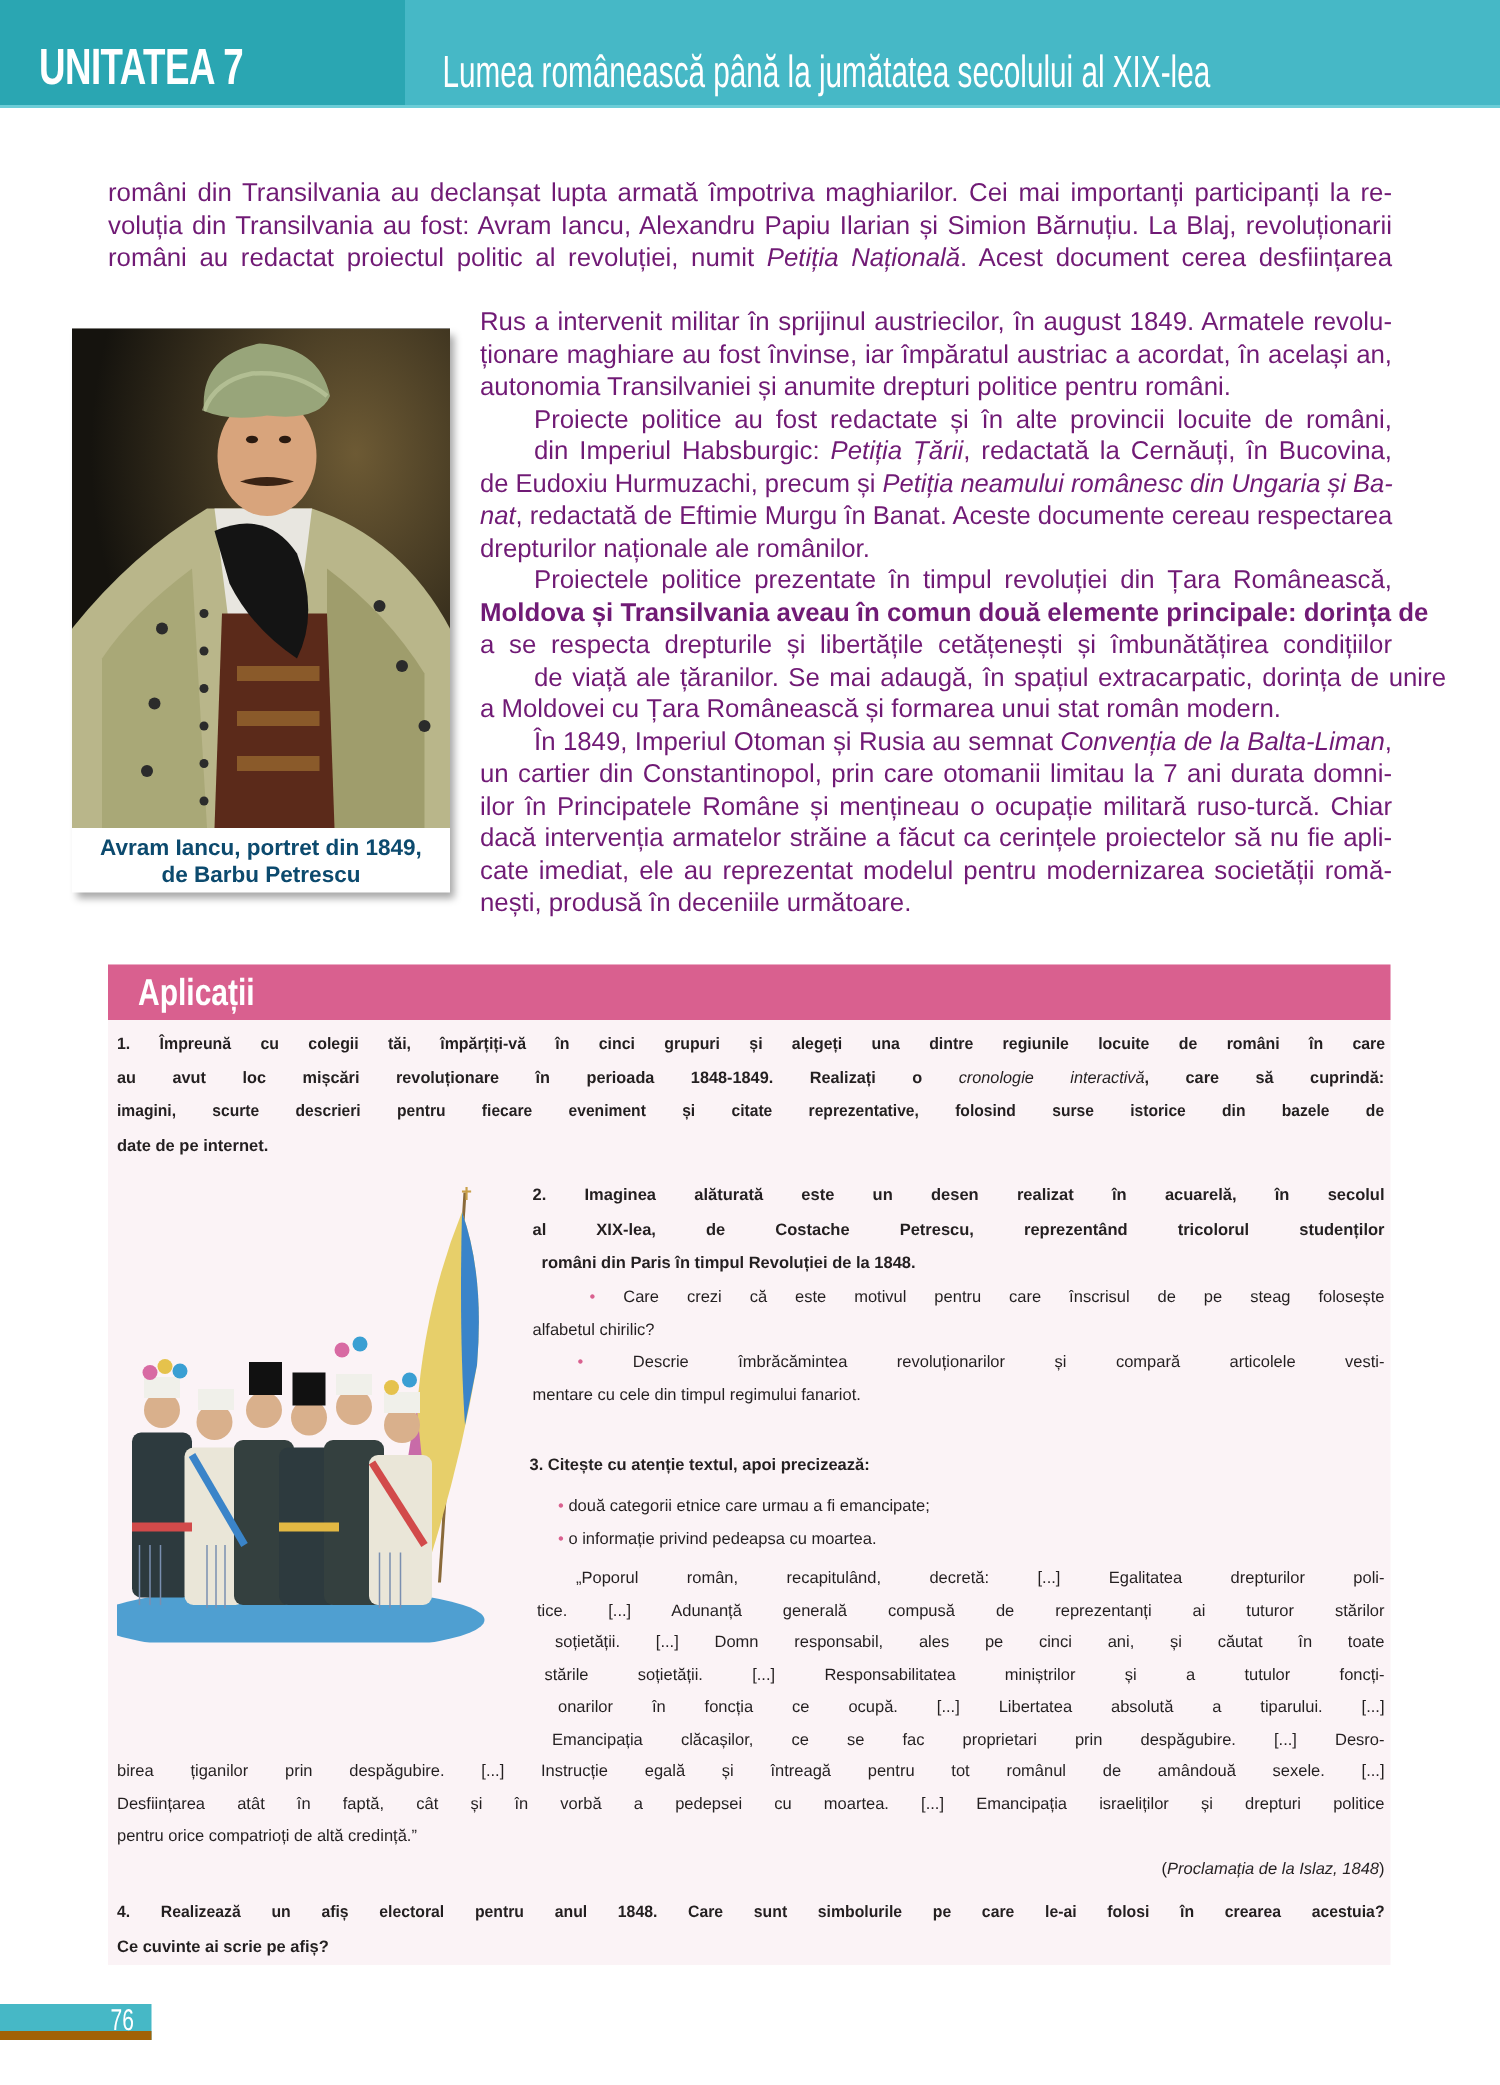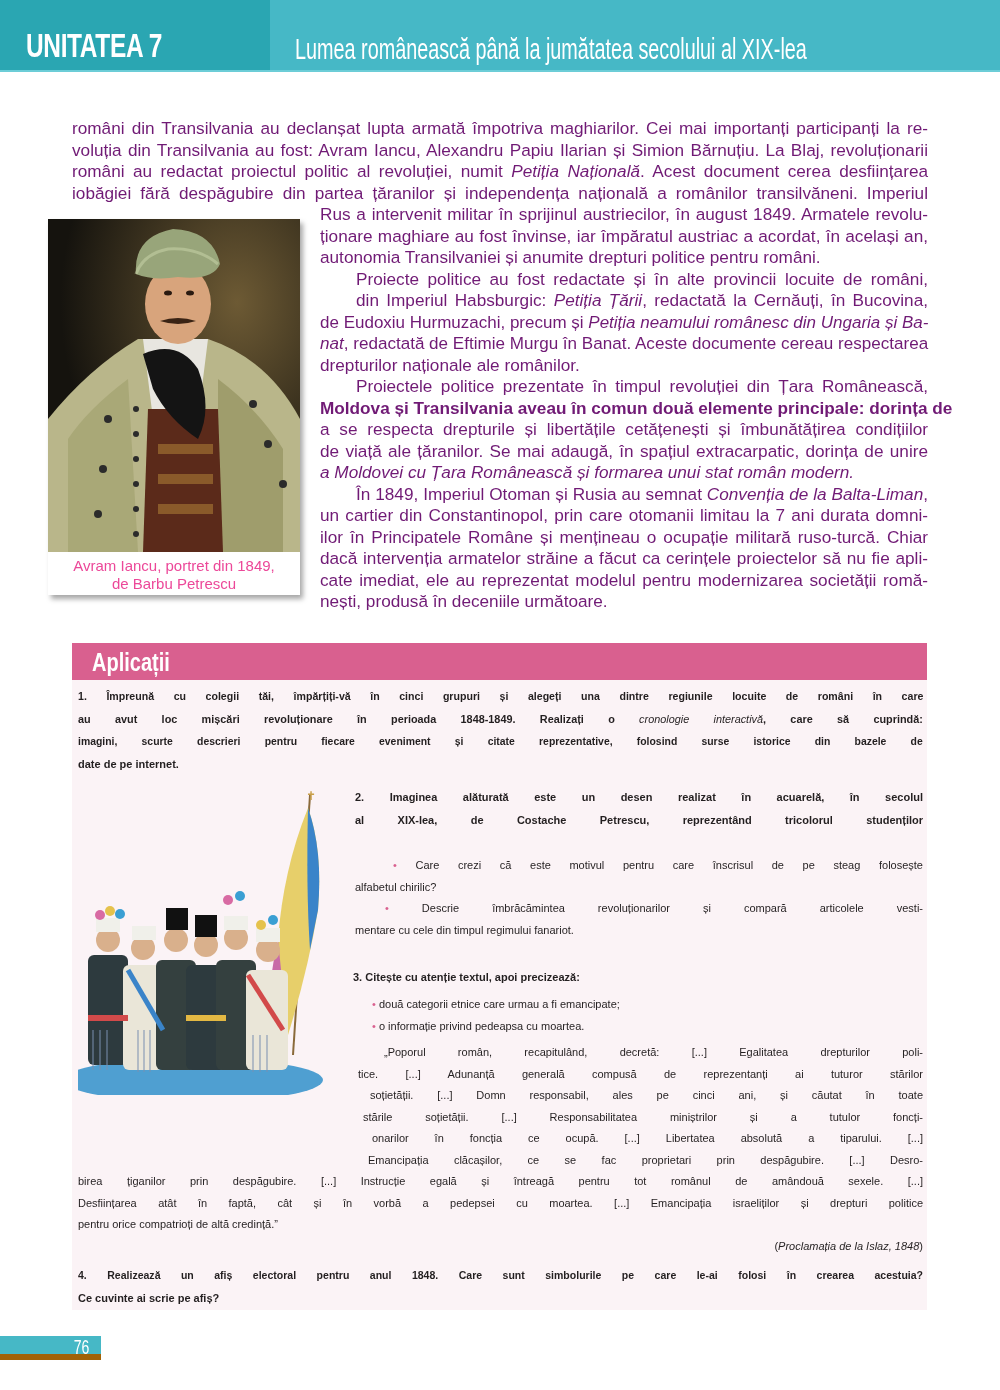--- a/index.html
+++ b/index.html
@@ -11,21 +11,21 @@
   .header .unit-label { position: absolute; left: 26px; top: 26px; font-family: "Liberation Sans", sans-serif; font-weight: bold; font-size: 34px; letter-spacing: -0.5px; color: #ffffff; transform: scaleX(0.72); transform-origin: left center; white-space: nowrap; }
   .header .unit-title { position: absolute; left: 295px; top: 32px; font-size: 30px; color: #ffffff; transform: scaleX(0.66); transform-origin: left center; white-space: nowrap; }
 
   .para { position: absolute; font-size: 17.2px; line-height: 21.5px; text-align: justify; color: #701a75; font-family: "Liberation Sans", sans-serif; }
   .para .line { display: block; white-space: nowrap; text-align-last: justify; }
   .para .line.last { text-align-last: left; }
   em { font-style: italic; }
 
   .portrait-frame { position: absolute; left: 48px; top: 219px; width: 252px; height: 376px; background: #fff; box-shadow: 3px 4px 5px rgba(0,0,0,0.35); }
   .portrait { position: absolute; left: 0; top: 0; width: 252px; height: 333px; overflow: hidden; background: #1c1a14; }
-  .portrait-caption { position: absolute; left: 0; top: 338px; width: 252px; text-align: center; font-size: 15px; line-height: 18px; color: #ec4899; }
+  .portrait-caption { position: absolute; left: 0; top: 338px; width: 252px; text-align: center; font-size: 15px; line-height: 18px; color: #0c4a6e; font-weight: bold; }
 
   .apps { position: absolute; left: 72px; top: 643px; width: 855px; height: 667px; background: #fbf3f6; }
   .apps-bar { position: absolute; left: 0; top: 0; width: 855px; height: 37px; background: #d9608f; }
   .apps-title { position: absolute; left: 20px; top: 5px; font-size: 25px; font-weight: bold; color: #ffffff; transform: scaleX(0.8); transform-origin: left center; }
 
   .q { position: absolute; font-size: 11px; line-height: 22.5px; color: #231f20; }
   .q.bold { font-weight: bold; }
   .q .line { display: block; white-space: nowrap; text-align: justify; text-align-last: justify; }
   .q .line.last { text-align-last: left; }
   .bullet { color: #d9608f; }
@@ -42,21 +42,20 @@
   <div class="unit-block">
     <div class="unit-label">UNITATEA 7</div>
   </div>
   <div class="unit-title">Lumea românească până la jumătatea secolului al XIX-lea</div>
 </div>
 
 <div class="para" style="left:72px; top:118px; width:856px;">
   <span class="line" style="width: 856px;">români din Transilvania au declanșat lupta armată împotriva maghiarilor. Cei mai importanți participanți la re-</span>
   <span class="line" style="width: 856px;">voluția din Transilvania au fost: Avram Iancu, Alexandru Papiu Ilarian și Simion Bărnuțiu. La Blaj, revoluționarii</span>
   <span class="line" style="width: 856px;"><span>români au redactat proiectul politic al revoluției, numit </span><em>Petiția Națională</em><span>. Acest document cerea desființarea</span></span>
-  <span class="line" style="width: 856px;">iobăgiei fără despăgubire din partea țăranilor și independența națională a românilor transilvăneni. Imperiul</span>
 </div>
 
 <div class="portrait-frame">
   <div class="portrait" title="Portrait painting of Avram Iancu">
     <svg width="252" height="333" viewBox="0 0 252 333">
       <defs>
         <radialGradient id="bgG" cx="0.75" cy="0.25" r="0.7">
           <stop offset="0" stop-color="#6d5a34"></stop>
             <stop offset="1" stop-color="#15130e"></stop>
         </radialGradient>
@@ -117,22 +116,22 @@
   <span class="line" style="padding-left: 36px; width: 608px;"><span>din Imperiul Habsburgic: </span><em>Petiția Țării</em><span>, redactată la Cernăuți, în Bucovina,</span></span>
   <span class="line" style="width: 615px; transform-origin: left center; transform: scaleX(0.989);"><span>de Eudoxiu Hurmuzachi, precum și </span><em>Petiția neamului românesc din Ungaria și Ba-</em></span>
   <span class="line" style="width: 612px; transform-origin: left center; transform: scaleX(0.993);"><em>nat</em><span>, redactată de Eftimie Murgu în Banat. Aceste documente cereau respectarea</span></span>
   <span class="line last" style="width: 608px;">drepturilor naționale ale românilor.</span>
 </div>
 
 <div class="para" style="left:320px; top:376px; width:608px;">
   <span class="line" style="padding-left: 36px; width: 608px;">Proiectele politice prezentate în timpul revoluției din Țara Românească,</span>
   <span class="line" style="width: 608px; font-weight: bold;">Moldova și Transilvania aveau în comun două elemente principale: dorința de</span>
   <span class="line" style="width: 608px;">a se respecta drepturile și libertățile cetățenești și îmbunătățirea condițiilor</span>
-  <span class="line" style="width: 608px;">de viață ale țăranilor. Se mai adaugă, în spațiul extracarpatic, dorința de unire</span>
-  <span class="line last" style="width: 608px; font-style: italic;">a Moldovei cu Țara Românească și formarea unui stat român modern.</span>
+  <span class="line" style="width: 608px; margin-left: 36px;">de viață ale țăranilor. Se mai adaugă, în spațiul extracarpatic, dorința de unire</span>
+  <span class="line last" style="width: 608px;">a Moldovei cu Țara Românească și formarea unui stat român modern.</span>
 </div>
 
 <div class="para" style="left:320px; top:483.5px; width:608px;">
   <span class="line" style="padding-left: 36px; width: 608px;"><span>În 1849, Imperiul Otoman și Rusia au semnat </span><em>Convenția de la Balta-Liman</em><span>,</span></span>
   <span class="line" style="width: 608px;">un cartier din Constantinopol, prin care otomanii limitau la 7 ani durata domni-</span>
   <span class="line" style="width: 608px;">ilor în Principatele Române și mențineau o ocupație militară ruso-turcă. Chiar</span>
   <span class="line" style="width: 608px;">dacă intervenția armatelor străine a făcut ca cerințele proiectelor să nu fie apli-</span>
   <span class="line" style="width: 608px;">cate imediat, ele au reprezentat modelul pentru modernizarea societății romă-</span>
   <span class="line last" style="width: 608px;">nești, produsă în deceniile următoare.</span>
 </div>
@@ -214,20 +213,21 @@
           <line x1="182" y1="282" x2="182" y2="245"></line>
           <line x1="189" y1="282" x2="189" y2="245"></line>
       </g>
     </g>
   </svg>
 </div>
 
 <div class="q bold" style="left:355px; top:786px; width:568px;">
   <span class="line" style="width: 568px;">2. Imaginea alăturată este un desen realizat în acuarelă, în secolul</span>
   <span class="line" style="width: 568px;">al XIX-lea, de Costache Petrescu, reprezentând tricolorul studenților</span>
+  <span class="line last" style="padding-left: 6px; width: 568px;">români din Paris în timpul Revoluției de la 1848.</span>
 </div>
 <div class="q" style="left:355px; top:855px; width:568px; line-height:21.5px;">
   <span class="line" style="padding-left: 38px; width: 568px;"><span class="bullet">•</span> <span>Care crezi că este motivul pentru care înscrisul de pe steag folosește</span></span>
   <span class="line last" style="width: 568px;">alfabetul chirilic?</span>
   <span class="line" style="padding-left: 30px; width: 568px;"><span class="bullet">•</span> <span>Descrie îmbrăcămintea revoluționarilor și compară articolele vesti-</span></span>
   <span class="line last" style="width: 568px;">mentare cu cele din timpul regimului fanariot.</span>
 </div>
 
 <div class="q bold" style="left:353px; top:966px; width:568px;">
   <span class="line last" style="width: 568px;">3. Citește cu atenție textul, apoi precizează:</span>

